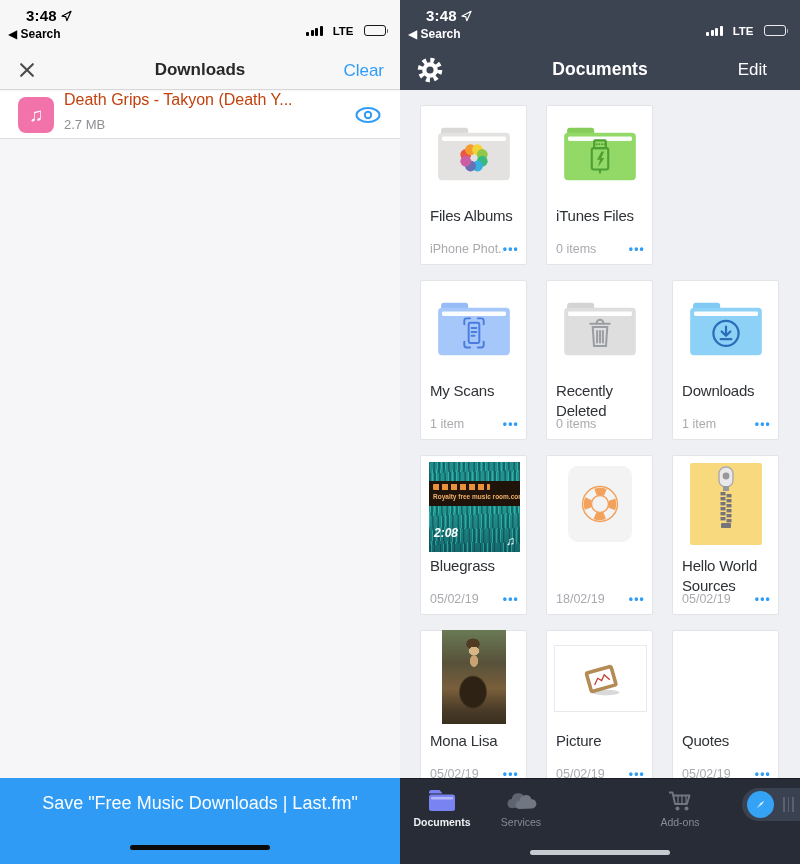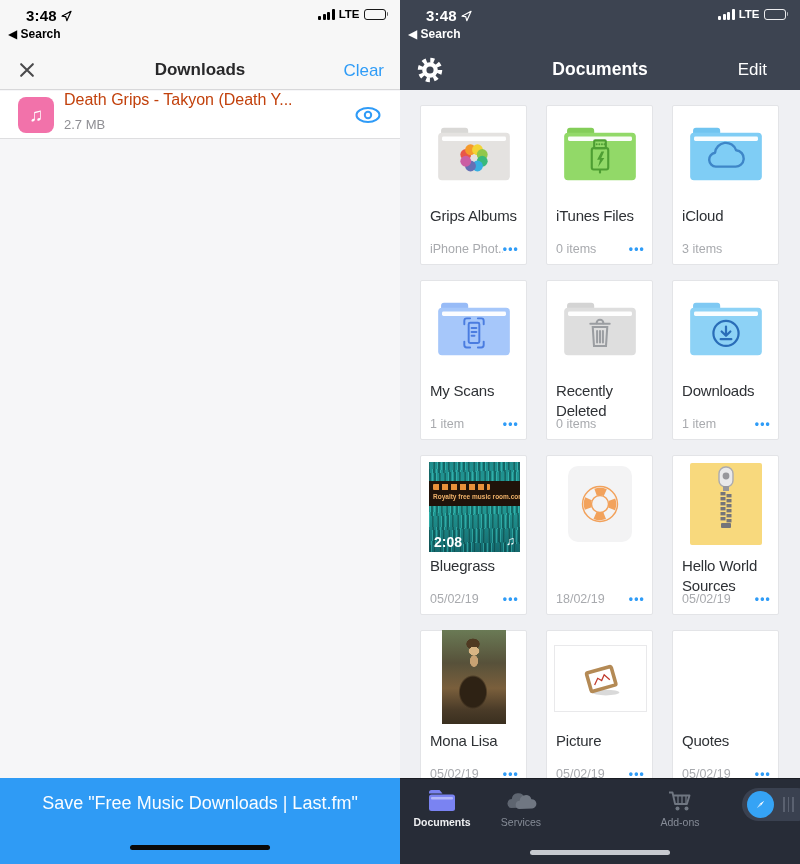--- a/index.html
+++ b/index.html
@@ -8,21 +8,21 @@
   .screen { position:relative; width:800px; height:864px; overflow:hidden; background:#fff; }
   .panel { position:absolute; top:0; width:400px; height:864px; overflow:hidden; }
   .panel-left { left:0; background:#F6F6F8; }
   .panel-right { left:400px; background:#EFF0F3; }
 
   
   .sb { position:absolute; top:0; left:0; right:0; height:44px; }
   .sb-time-row { position:absolute; left:26px; top:7px; display:flex; align-items:center; gap:3px; }
   .sb-time { font-size:15px; font-weight:700; letter-spacing:.2px; }
   .sb-back { position:absolute; left:8px; top:27px; font-size:12px; font-weight:700; }
-  .sb-right { position:absolute; right:12px; top:8px; display:flex; align-items:center; gap:4px; }
+  .sb-right { position:absolute; right:12px; top:25px; display:flex; align-items:flex-start; gap:10px; }
   .bars { display:flex; align-items:flex-end; gap:1.5px; height:11px; }
   .bars i { display:block; width:3px; border-radius:1px; background:currentColor; }
   .bars i:nth-child(1){height:4px} .bars i:nth-child(2){height:6px}
   .bars i:nth-child(3){height:8px} .bars i:nth-child(4){height:10.5px}
   .sb-lte { font-size:11.5px; font-weight:600; }
   .batt { display:inline-flex; align-items:center; }
   .batt-body { width:22px; height:11px; border:1px solid; border-radius:3px; padding:1.5px; opacity:.9; }
   .batt-fill { width:58%; height:100%; background:currentColor; border-radius:1px; }
   .batt-cap { width:1.5px; height:4px; background:currentColor; margin-left:1px; border-radius:0 2px 2px 0; opacity:.6; }
   .sb-dark { color:#000; }
@@ -61,21 +61,21 @@
   
   .thumb-audio { position:absolute; top:6px; left:8px; width:91px; height:90px; overflow:hidden;
     background:
       repeating-linear-gradient(86deg, rgba(10,60,60,.5) 0 2px, rgba(0,0,0,0) 2px 5px),
       repeating-linear-gradient(94deg, rgba(70,210,200,.45) 0 1px, rgba(0,0,0,0) 1px 4px),
       linear-gradient(180deg,#1E8C8C 0%, #239E97 45%, #13696F 100%); }
   .bg-band { position:absolute; top:19px; left:0; right:0; height:25px; background:#20130A; overflow:hidden; }
   .bg-band::before { content:""; position:absolute; left:4px; right:30px; top:3px; height:6px;
       background:repeating-linear-gradient(90deg,#E8903A 0 6px, rgba(0,0,0,0) 6px 9px); border-radius:1px; }
   .bg-band-text { position:absolute; left:4px; top:12px; font-size:6.5px; font-weight:700; color:#F0B169; white-space:nowrap; }
-  .bg-dur { position:absolute; left:5px; bottom:2px; font-size:14px; font-weight:600; color:#FFFFFF; }
+  .bg-dur { position:absolute; left:5px; bottom:12px; font-size:12px; font-weight:600; color:#FFFFFF;font-style:italic; }
   .bg-note { position:absolute; right:5px; bottom:4px; font-size:12px; color:#FFFFFF; }
 
   
   .buoy-box { width:64px; height:76px; border-radius:10px; background:#F3F3F4; display:flex; align-items:center; justify-content:center; }
   .zip-box { width:72px; height:82px; border-radius:2px; background:#F8D97D; display:flex; align-items:flex-start; justify-content:center; }
   .pic-box { position:absolute; top:14px; left:7px; width:93px; height:67px; background:#fff; border:1px solid #E9E9EB;
              display:flex; align-items:center; justify-content:center; }
   .quote-box { position:absolute; top:8px; left:7px; width:93px; height:82px; background:#fff; border:1px solid #E4E4E6; padding:9px 6px 0 9px; }
   .quote-l1 { font-size:7.5px; line-height:9.5px; color:#1F1F21; width:52px; margin-bottom:13px; }
   .quote-l2 { font-size:7.5px; line-height:9.5px; color:#1F1F21; width:70px; }
@@ -206,21 +206,21 @@
               <circle cx="36.4" cy="27.6" r="5.6" fill="#F7941D"></circle>
             <circle cx="43.6" cy="27.6" r="5.6" fill="#F5D227"></circle>
               <circle cx="48.5" cy="32.5" r="5.6" fill="#8BC53F"></circle>
             <circle cx="48.5" cy="39.5" r="5.6" fill="#2BB673"></circle>
               <circle cx="43.6" cy="44.4" r="5.6" fill="#29ABE2"></circle>
             <circle cx="36.4" cy="44.4" r="5.6" fill="#5B67B2"></circle>
               <circle cx="31.5" cy="39.5" r="5.6" fill="#C9539E"></circle>
           </g>
         </svg>
       </div>
-      <div class="card-title">Grips Albums</div>
+      <div class="card-title">Files Albums</div>
       <div class="card-foot">
         <span class="card-sub">iPhone Phot...</span>
         <span class="card-more">•••</span>
       </div>
     </div>
 
     <div class="card" style="left:146px;top:105px">
       <div class="card-img">
         <svg viewBox="0 0 80 64" width="78" height="62">
           <rect x="6" y="5" width="28" height="12" rx="3" fill="#83CD58"></rect>
@@ -240,34 +240,20 @@
           </g>
         </svg>
       </div>
       <div class="card-title">iTunes Files</div>
       <div class="card-foot">
         <span class="card-sub">0 items</span>
         <span class="card-more">•••</span>
       </div>
     </div>
 
-    <div class="card" style="left:272px;top:105px">
-      <div class="card-img">
-        <svg viewBox="0 0 80 64" width="78" height="62">
-          <rect x="6" y="5" width="28" height="12" rx="3" fill="#70C4F0"></rect>
-          <rect x="3" y="10" width="74" height="49" rx="4" fill="#7FCDF5"></rect>
-          <rect x="7" y="14" width="66" height="4.5" rx="1.5" fill="#FFF" opacity=".95"></rect>
-          <path d="M29.5 45 a7.2 7.2 0 0 1 -0.8 -14.3 a11.2 11.2 0 0 1 21.8 -2.5 a8.2 8.2 0 0 1 -1.2 16.8 z" fill="none" stroke="#3E86C8" stroke-width="2.5" stroke-linejoin="round"></path>
-        </svg>
-      </div>
-      <div class="card-title">iCloud</div>
-      <div class="card-foot">
-        <span class="card-sub">3 items</span>
-      </div>
-    </div>
 
     <div class="card" style="left:20px;top:280px">
       <div class="card-img">
         <svg viewBox="0 0 80 64" width="78" height="62">
           <rect x="6" y="5" width="28" height="12" rx="3" fill="#97BBF7"></rect>
           <rect x="3" y="10" width="74" height="49" rx="4" fill="#A6C7FA"></rect>
           <rect x="7" y="14" width="66" height="4.5" rx="1.5" fill="#FFF" opacity=".95"></rect>
           <g stroke="#4A7CE0" stroke-width="2" fill="none" stroke-linecap="round">
             <path d="M30 27 v-3.5 a2.5 2.5 0 0 1 2.5 -2.5 h3.5"></path>
             <path d="M44 21 h3.5 a2.5 2.5 0 0 1 2.5 2.5 V27"></path>

